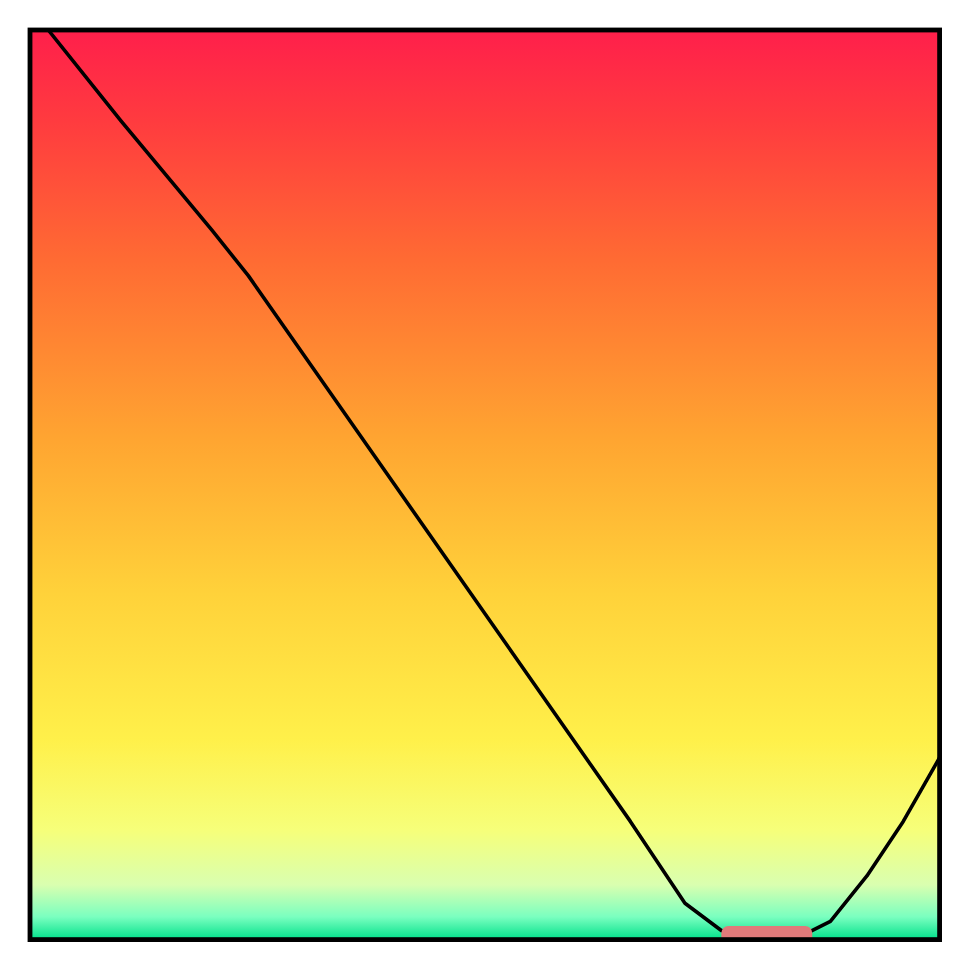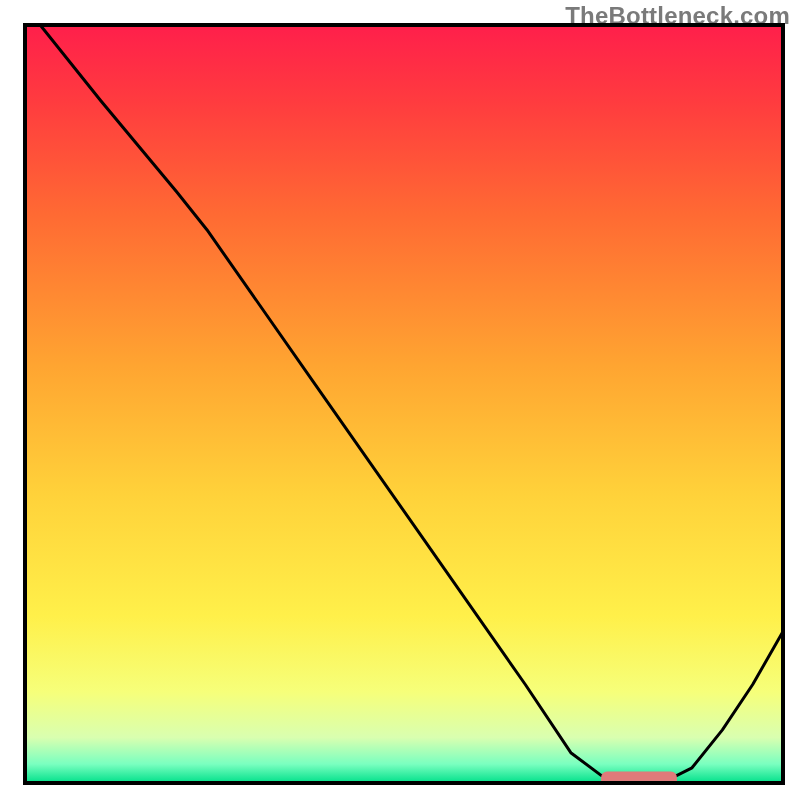--- a/index.html
+++ b/index.html
@@ -28,21 +28,20 @@
   svg {
     position: absolute;
     top: 0;
     left: 0;
   }
 </style>
 </head>
 <body>
 <div class="stage">
 
-<div class="watermark">TheBottleneck.com</div>
 
 <svg id="chart-svg" width="800" height="800" viewBox="0 0 800 800">
   <defs>
     <linearGradient id="bg-grad" x1="0" y1="0" x2="0" y2="1">
           <stop offset="0%" stop-color="#ff1f4b"></stop>
           <stop offset="10%" stop-color="#ff3b3f"></stop>
           <stop offset="25%" stop-color="#ff6a33"></stop>
           <stop offset="45%" stop-color="#ffa531"></stop>
           <stop offset="62%" stop-color="#ffd23a"></stop>
           <stop offset="78%" stop-color="#fff04a"></stop>

